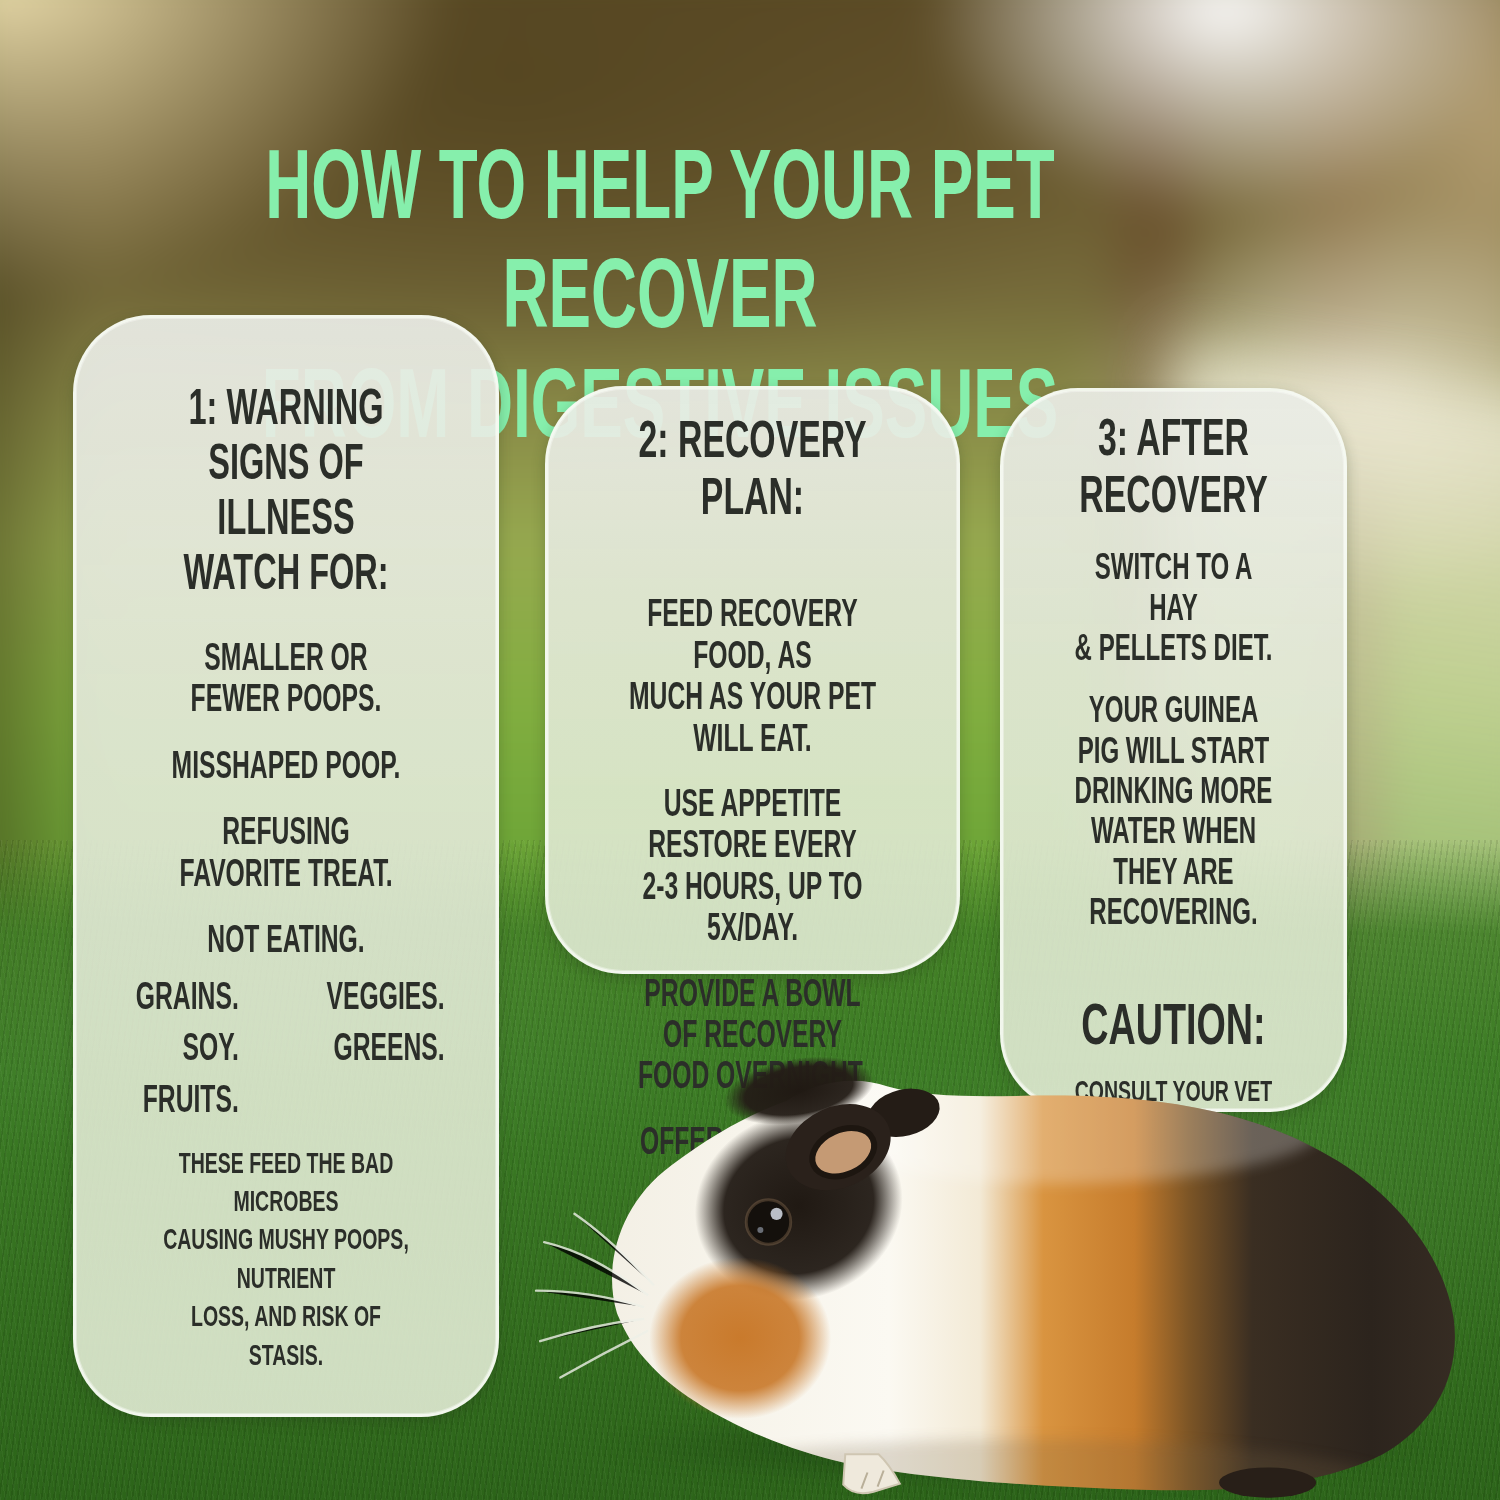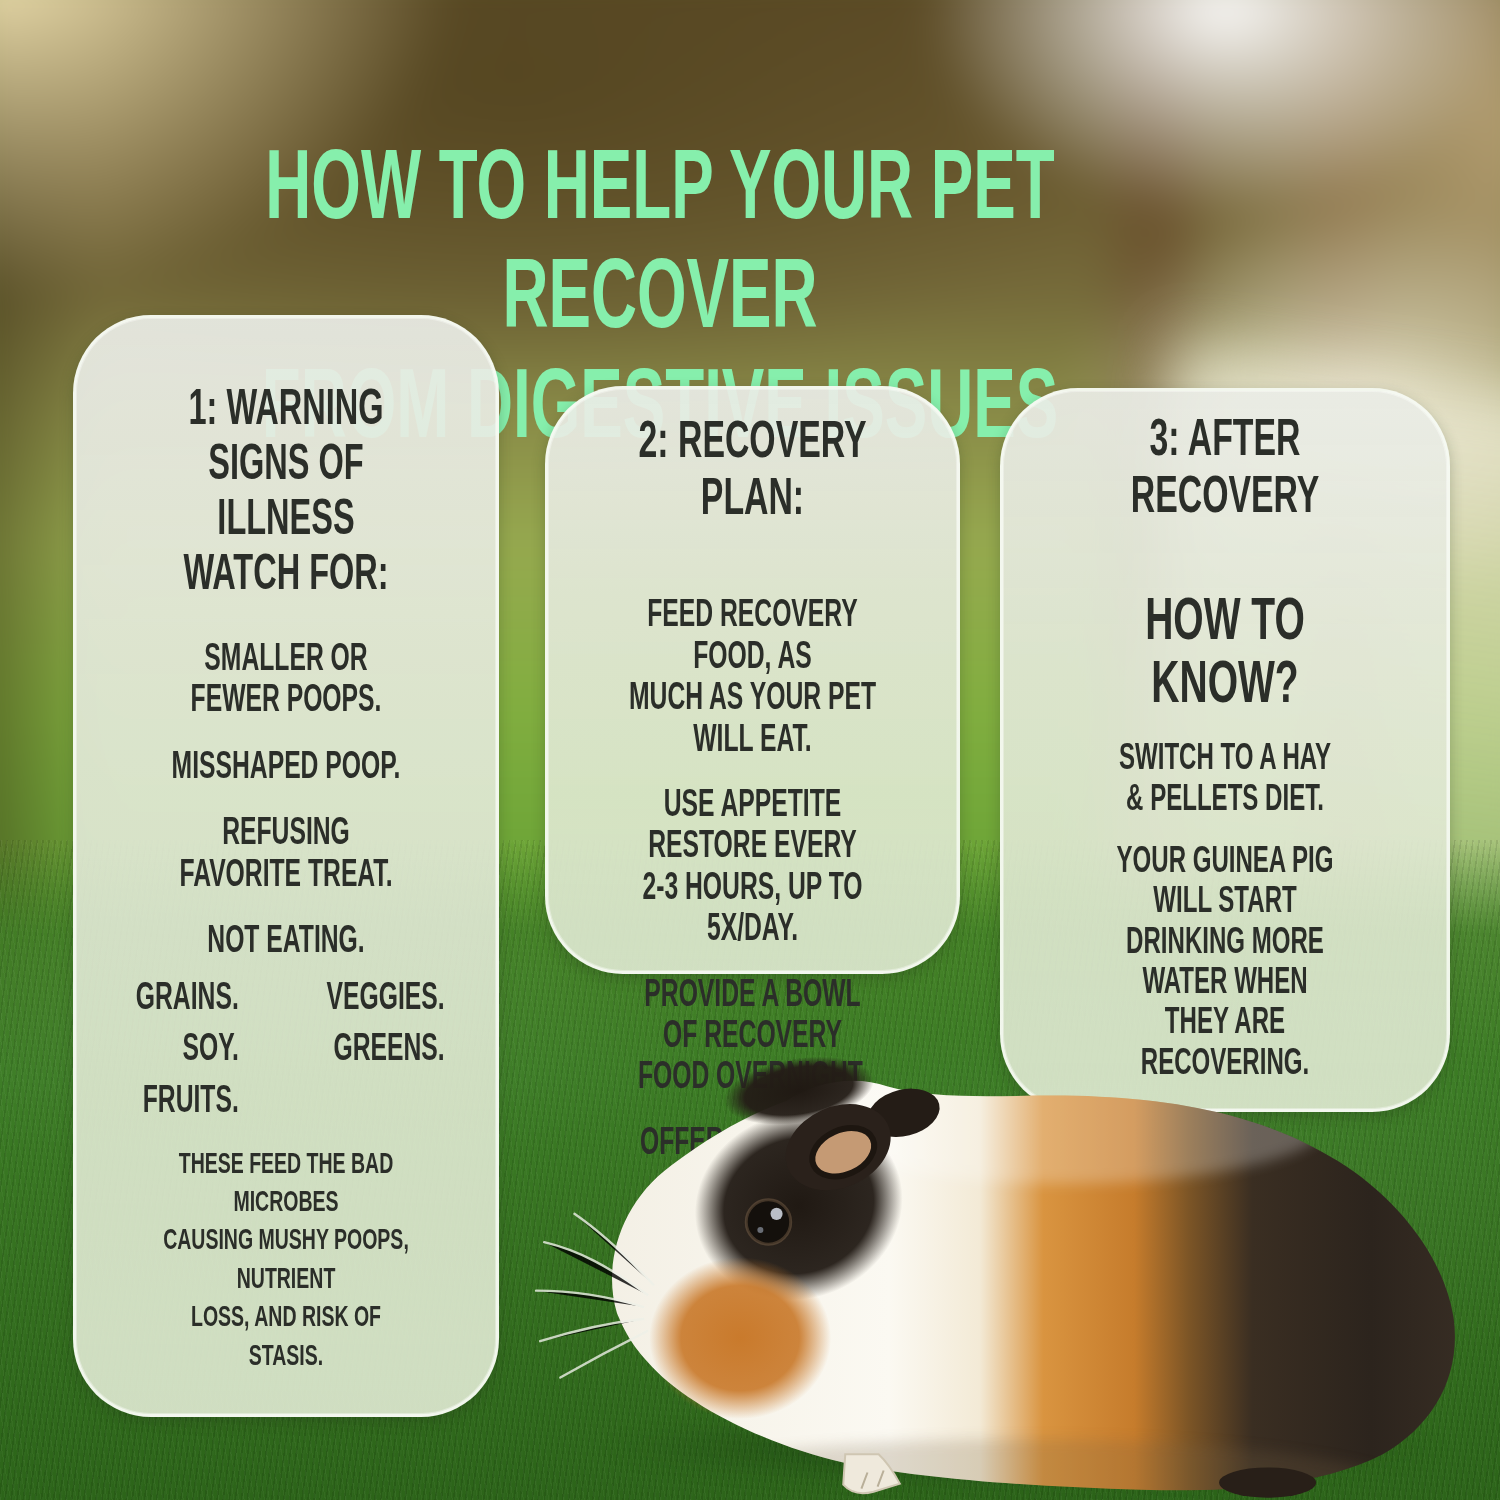--- a/index.html
+++ b/index.html
@@ -51,21 +51,21 @@
   
   .panel{
     position:absolute;box-sizing:border-box;border-radius:78px;
     background:linear-gradient(180deg, rgba(234,236,230,0.93) 0%, rgba(229,234,220,0.90) 35%, rgba(224,233,210,0.90) 70%, rgba(220,231,206,0.93) 100%);
     border:3px solid rgba(247,250,243,0.85);
     box-shadow:0 5px 14px rgba(35,55,25,0.28), inset 0 0 0 1px rgba(255,255,255,0.35);
     display:flex;flex-direction:column;
   }
   .panel1{left:73px;top:315px;width:426px;height:1102px;padding:62px 14px 26px;}
   .panel2{left:545px;top:386px;width:415px;height:588px;padding:22px 10px 7px;}
-  .panel3{left:1000px;top:388px;width:450px;height:724px;padding:18px 10px 20px;}
+  .panel3{left:1000px;top:388px;width:347px;height:724px;padding:18px 10px 20px;}
   .p-head{font-size:50px;line-height:1.1;}
   .p2-head,.p3-head{font-size:52px;line-height:1.1;}
   .item{font-size:38px;line-height:1.09;}
   .panel1 .item{margin-top:25px;}
   .panel1 .item:first-of-type{margin-top:37px;}
   .sub-head{font-size:52px;line-height:1.05;margin-top:66px;}
   .avoid{display:grid;grid-template-columns:46% 54%;margin-top:16px;}
   .avoid .colL,.avoid .colR{display:flex;flex-direction:column;row-gap:10px;}
   .avoid p{font-size:38px;line-height:1.08;margin:0;text-align:right;}
   .footnote{font-size:30px;line-height:1.28;margin-top:auto;padding-bottom:14px;font-weight:700;}
@@ -162,23 +162,20 @@
     <p class="txt item">
         <span class="cx">OFFER UNLIMITED HAY ALL
 DAY &amp; ALL NIGHT.</span>
       </p>
   </section>
 
   <section class="panel panel3">
     <h2 class="txt p3-head">
         <span class="cx">3: AFTER RECOVERY</span>
       </h2>
-    <h3 class="txt p3-sub">
-        <span class="cx">HOW TO KNOW?</span>
-      </h3>
     <p class="txt item">
         <span class="cx">SWITCH TO A HAY
 &amp; PELLETS DIET.</span>
       </p>
     <p class="txt item">
         <span class="cx">YOUR GUINEA PIG WILL START
 DRINKING MORE WATER WHEN
 THEY ARE RECOVERING.</span>
       </p>
     <h3 class="txt caution-head">

